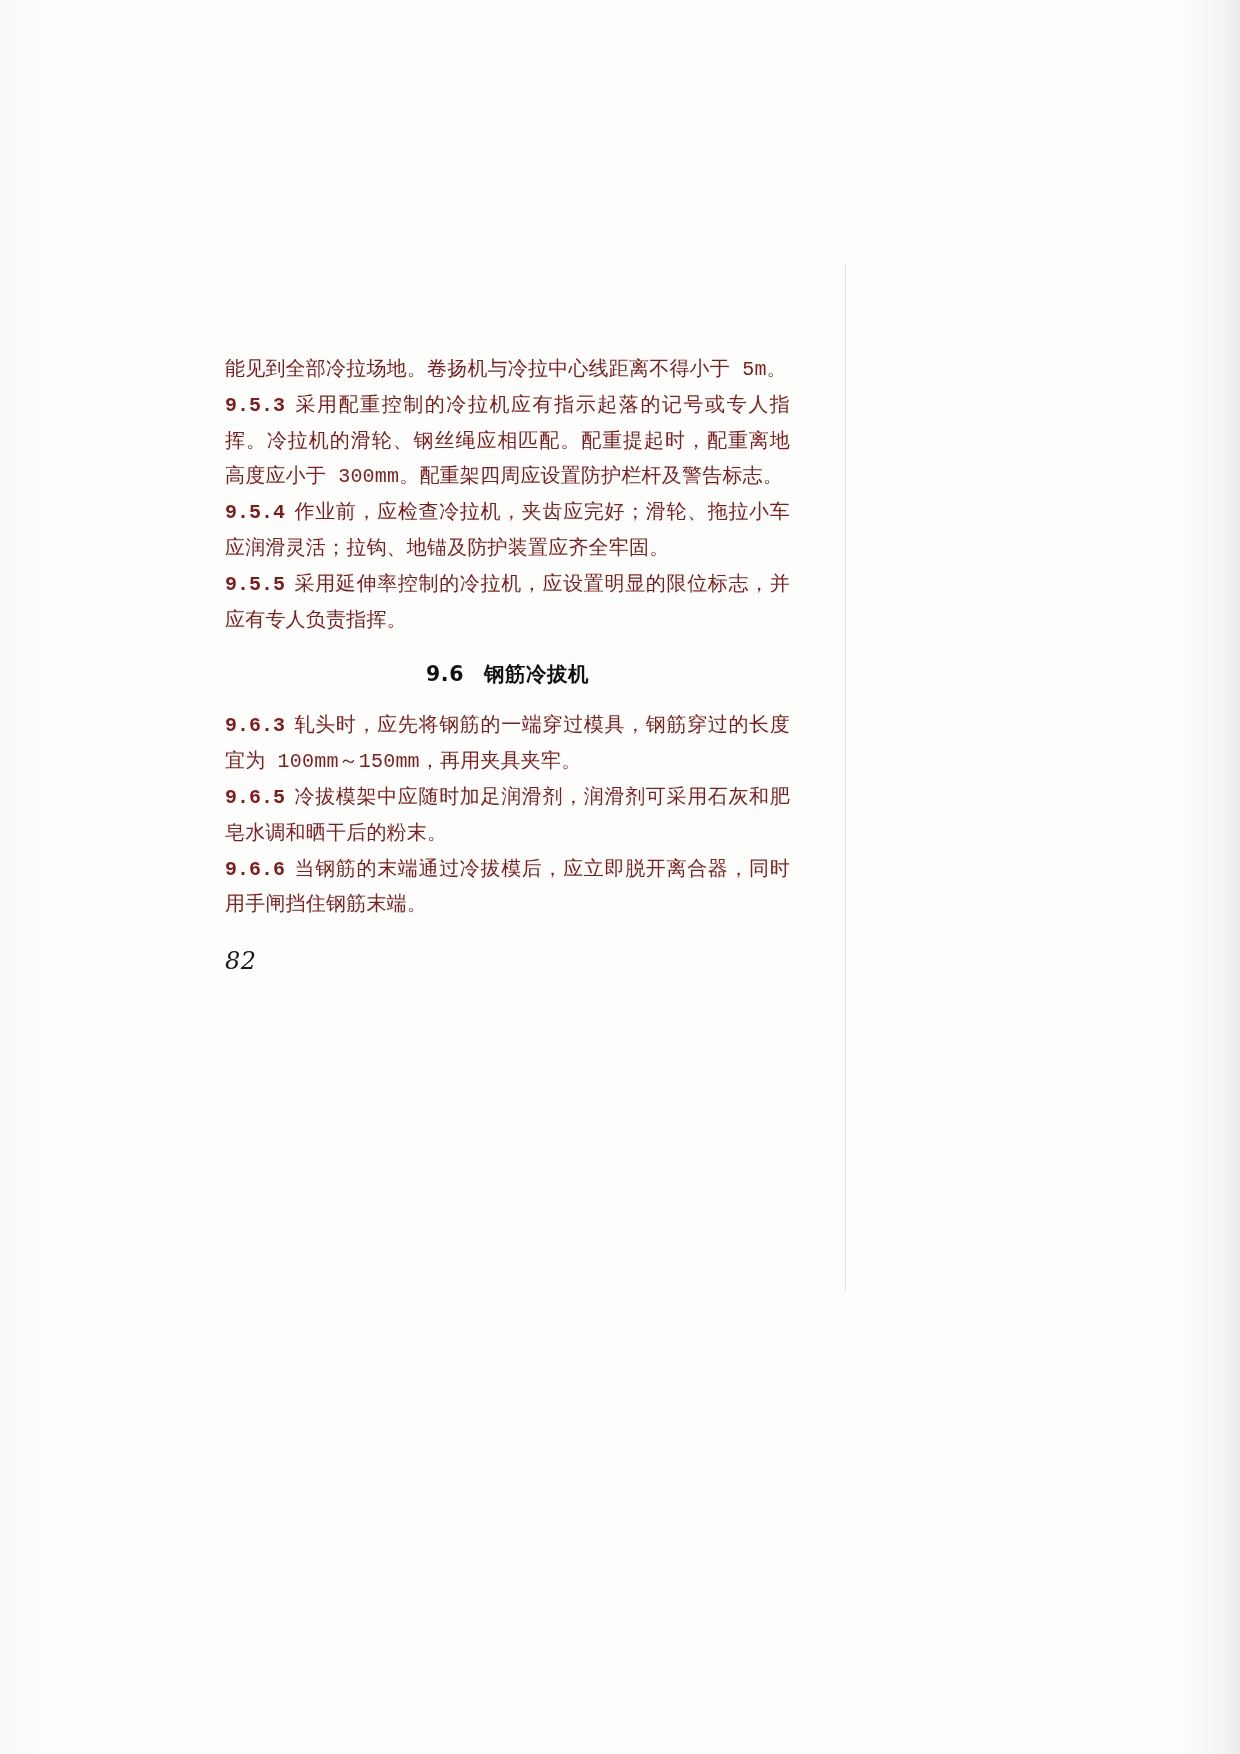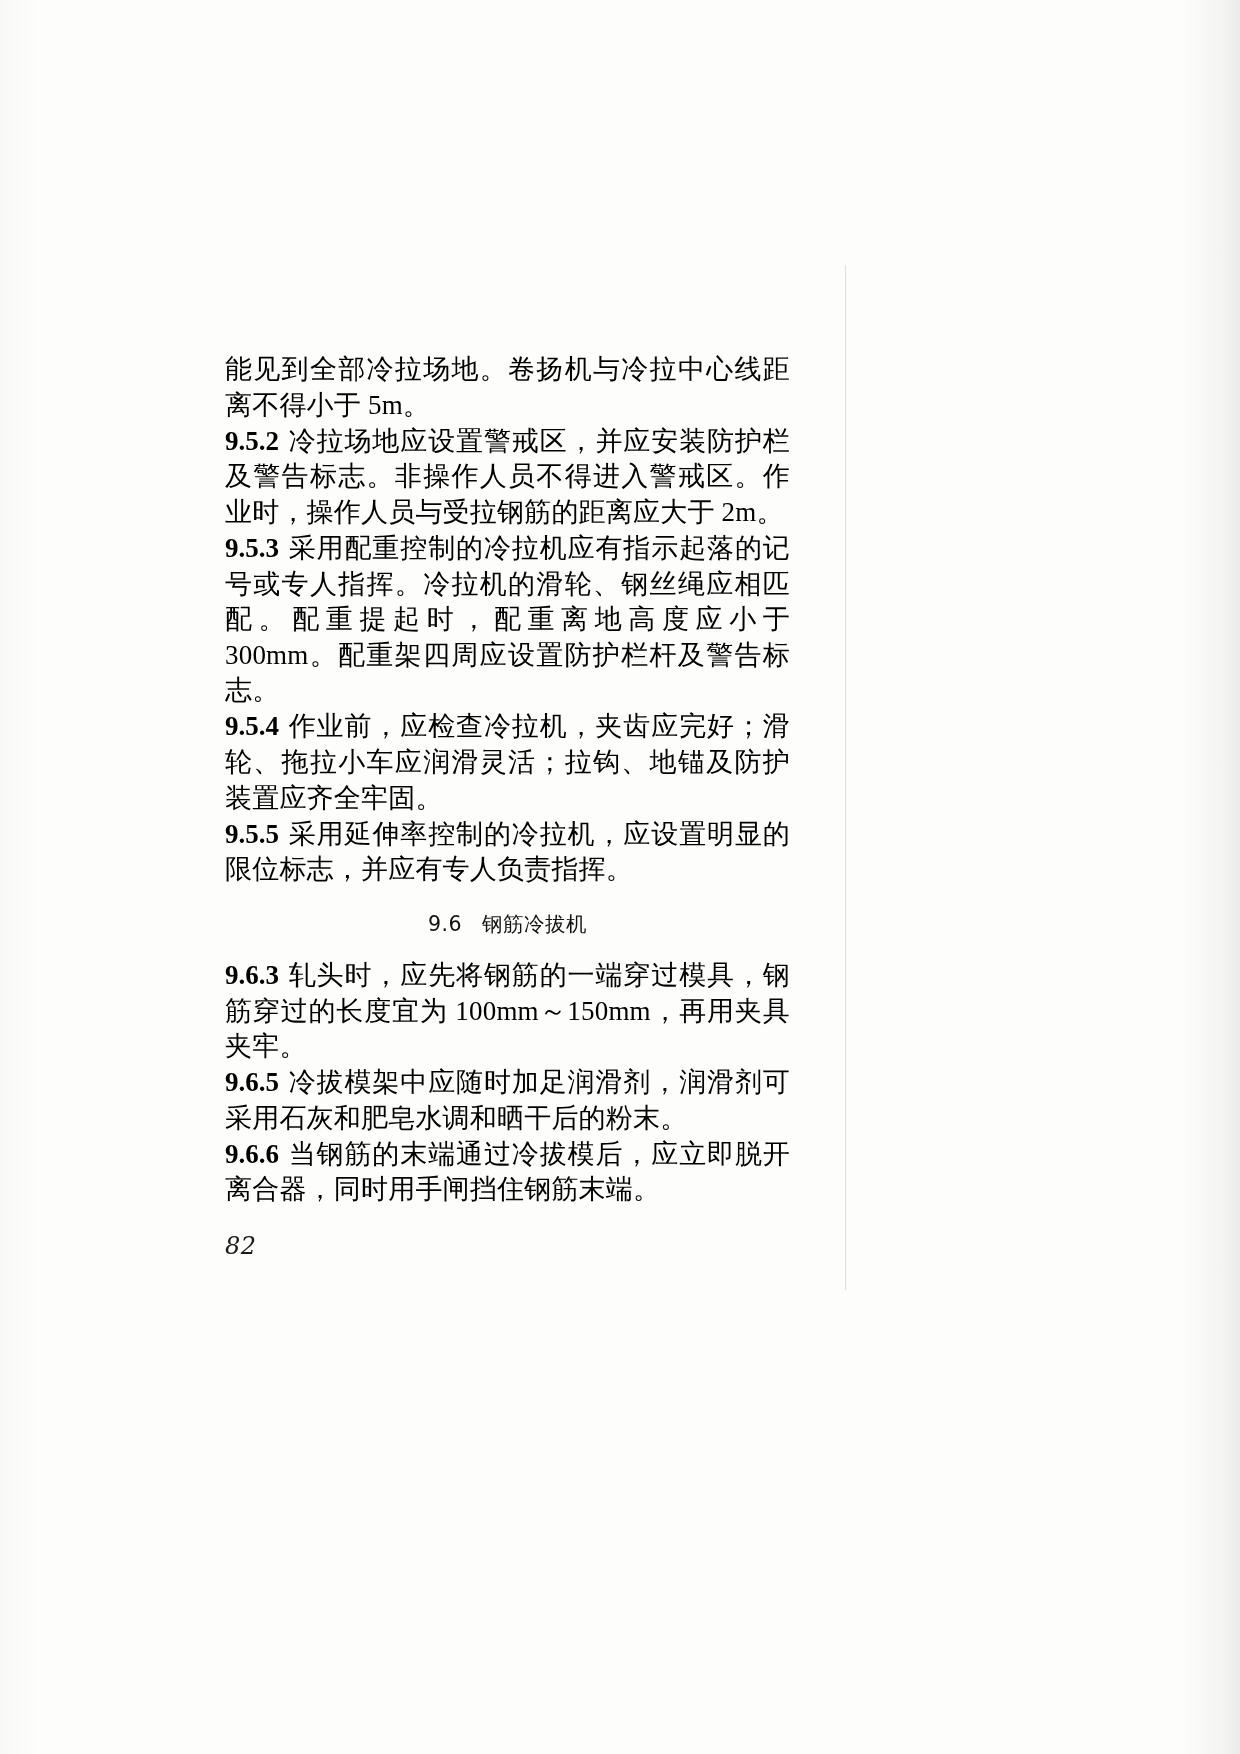--- a/index.html
+++ b/index.html
@@ -41,39 +41,39 @@
     height: 1025px;
     background: rgba(0,0,0,0.12);
   }
   .content {
     position: absolute;
     left: 225px;
     top: 352px;
     width: 565px;
   }
   .para {
-    font-family: Liberation Serif, serif;
-    font-size: 27px;
+    font-family: Liberation Mono, monospace;
+    font-size: 20px;
     line-height: 35.6px;
-    color: #000000;
+    color: #7f1d1d;
     text-align: justify;
     text-justify: inter-ideograph;
     margin: 0 0 0.5px 0;
     letter-spacing: 0.2px;
   }
   .num {
     font-weight: bold;
     letter-spacing: 0px;
     margin-right: 9px;
   }
   .section-head {
     text-align: center;
     font-family: "DejaVu Sans", "Liberation Sans", sans-serif;
     font-size: 20.5px;
-    font-weight: normal;
+    font-weight: bold;
     color: #111;
     margin: 22px 0 20px 0;
     letter-spacing: 0.5px;
   }
   .section-head .sh-num {
     margin-right: 20px;
   }
   .page-number {
     font-family: "DejaVu Serif", "Liberation Serif", serif;
     font-style: italic;
@@ -90,23 +90,20 @@
   <div class="scan-edge-left"></div>
   <div class="scan-edge-right"></div>
   <div class="fold-line"></div>
 
   <div class="content">
 
     <p class="para">
       <span>能见到全部冷拉场地。卷扬机与冷拉中心线距离不得小于 5m。</span>
     </p>
 
-    <p class="para">
-      <span class="num">9.5.2</span><span>冷拉场地应设置警戒区，并应安装防护栏及警告标志。非操作人员不得进入警戒区。作业时，操作人员与受拉钢筋的距离应大于 2m。</span>
-    </p>
 
     <p class="para">
       <span class="num">9.5.3</span><span>采用配重控制的冷拉机应有指示起落的记号或专人指挥。冷拉机的滑轮、钢丝绳应相匹配。配重提起时，配重离地高度应小于 300mm。配重架四周应设置防护栏杆及警告标志。</span>
     </p>
 
     <p class="para">
       <span class="num">9.5.4</span><span>作业前，应检查冷拉机，夹齿应完好；滑轮、拖拉小车应润滑灵活；拉钩、地锚及防护装置应齐全牢固。</span>
     </p>
 
     <p class="para">

